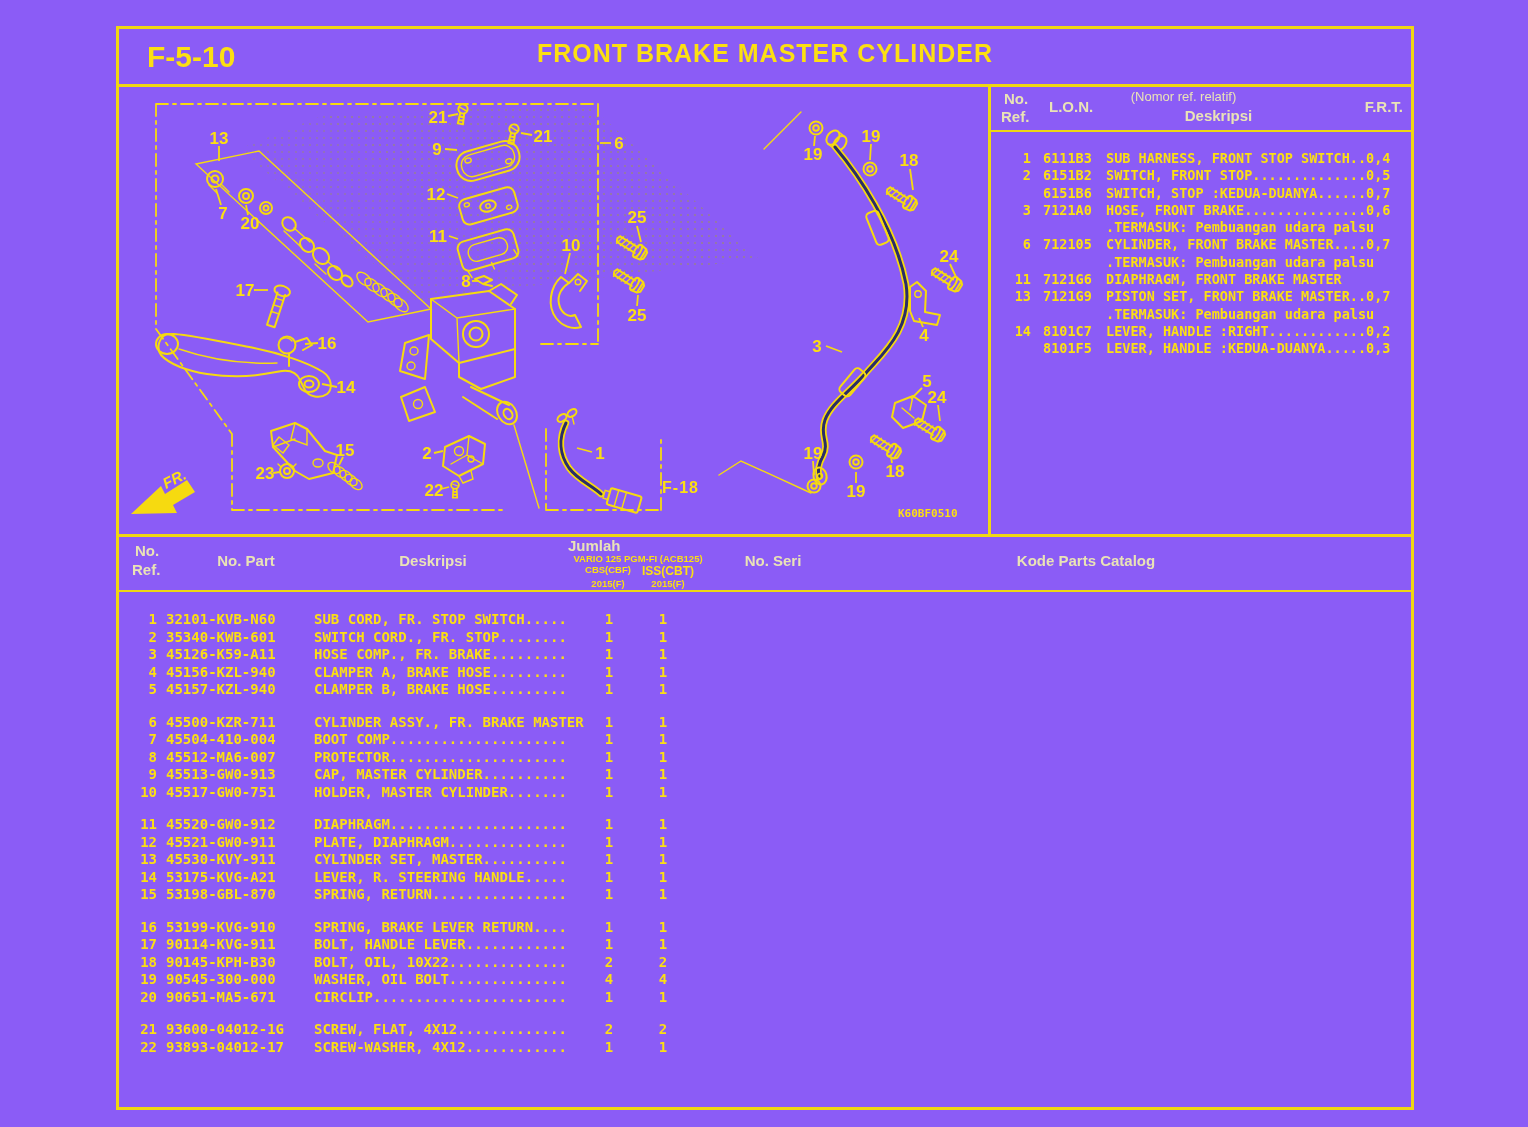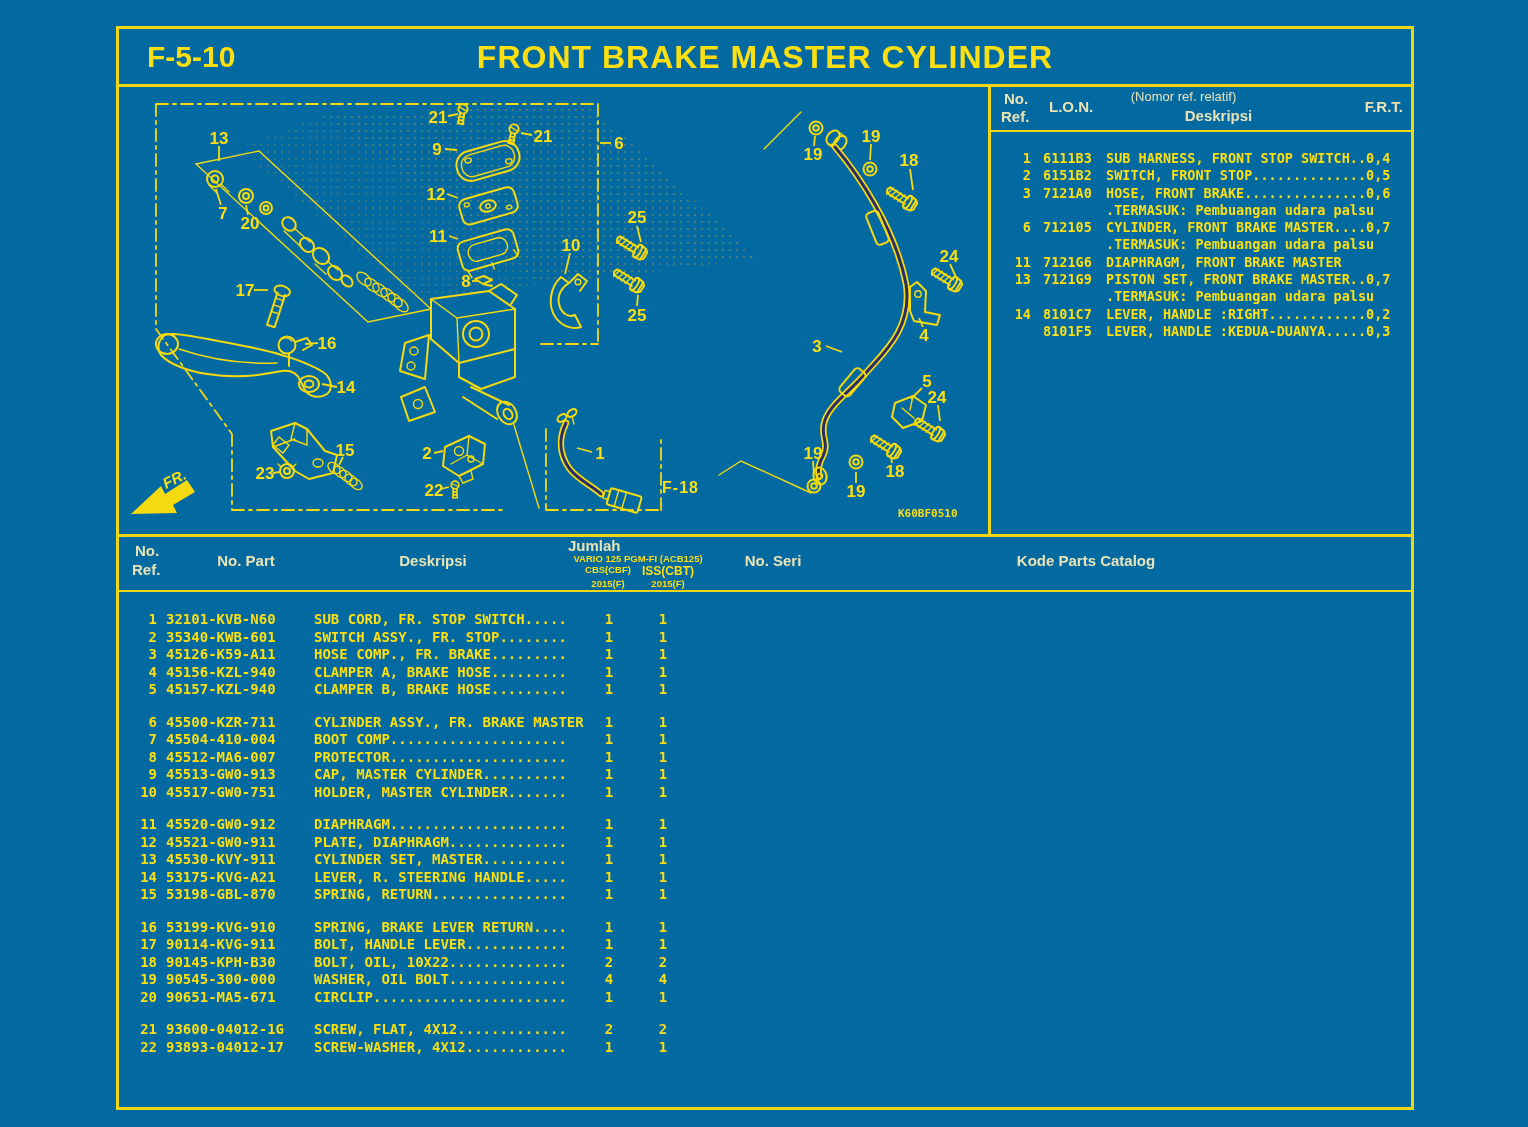--- a/index.html
+++ b/index.html
@@ -1,25 +1,25 @@
 <!DOCTYPE html>
 <html><head>
 <meta charset="utf-8">
 <style>
   html,body{margin:0;padding:0;background:#232552;}
-  .screen{position:relative;width:1528px;height:1127px;background:#0369a1;
+  .screen{position:relative;width:1528px;height:1127px;background:#8b5cf6;
           font-family:"Liberation Sans",sans-serif;overflow:hidden;}
   .frame{position:absolute;left:116px;top:26px;width:1298px;height:1084px;
          border:3px solid #efd713;box-sizing:border-box;}
   
   .titlebar{position:absolute;left:0;top:0;width:100%;height:58px;
             border-bottom:3px solid #efd713;box-sizing:border-box;}
   .pagecode{position:absolute;left:28px;top:11px;font-size:30px;font-weight:bold;color:#fcdf12;}
   .pagetitle{position:absolute;left:0;right:0;top:10px;text-align:center;
-             font-size:32px;font-weight:bold;color:#fcdf12;letter-spacing:1px;}
+             font-size:25px;font-weight:bold;color:#fcdf12;letter-spacing:1px;}
   
   .lon{position:absolute;left:869px;top:58px;width:423px;height:447px;
        border-left:3px solid #efd713;box-sizing:border-box;}
   .lon-head{position:relative;height:43px;border-bottom:2px solid #efd713;
             color:#eae3b6;font-size:15px;font-weight:bold;}
   .lh-no{position:absolute;left:13px;top:3px;}
   .lh-ref{position:absolute;left:10px;top:21px;}
   .lh-lon{position:absolute;left:58px;top:11px;}
   .lh-note{position:absolute;left:100px;top:2px;width:185px;text-align:center;font-size:13px;font-weight:normal;}
   .lh-desk{position:absolute;left:140px;top:20px;width:175px;text-align:center;}
@@ -360,20 +360,21 @@
         <span class="lh-no">No.</span>
         <span class="lh-ref">Ref.</span>
         <span class="lh-lon">L.O.N.</span>
         <span class="lh-note">(Nomor ref. relatif)</span>
         <span class="lh-desk">Deskripsi</span>
         <span class="lh-frt">F.R.T.</span>
       </div>
       <div class="lon-rows" id="lon-rows">
           <div class="lrow"><span class="l-ref">1</span><span class="l-lon">6111B3</span><span class="l-desc">SUB HARNESS, FRONT STOP SWITCH..0,4</span></div>
           <div class="lrow"><span class="l-ref">2</span><span class="l-lon">6151B2</span><span class="l-desc">SWITCH, FRONT STOP..............0,5</span></div>
+          <div class="lrow"><span class="l-ref"></span><span class="l-lon">6151B6</span><span class="l-desc">SWITCH, STOP :KEDUA-DUANYA......0,7</span></div>
           <div class="lrow"><span class="l-ref">3</span><span class="l-lon">7121A0</span><span class="l-desc">HOSE, FRONT BRAKE...............0,6</span></div>
           <div class="lrow"><span class="l-ref"></span><span class="l-lon"></span><span class="l-desc">.TERMASUK: Pembuangan udara palsu</span></div>
           <div class="lrow"><span class="l-ref">6</span><span class="l-lon">712105</span><span class="l-desc">CYLINDER, FRONT BRAKE MASTER....0,7</span></div>
           <div class="lrow"><span class="l-ref"></span><span class="l-lon"></span><span class="l-desc">.TERMASUK: Pembuangan udara palsu</span></div>
           <div class="lrow"><span class="l-ref">11</span><span class="l-lon">7121G6</span><span class="l-desc">DIAPHRAGM, FRONT BRAKE MASTER</span></div>
           <div class="lrow"><span class="l-ref">13</span><span class="l-lon">7121G9</span><span class="l-desc">PISTON SET, FRONT BRAKE MASTER..0,7</span></div>
           <div class="lrow"><span class="l-ref"></span><span class="l-lon"></span><span class="l-desc">.TERMASUK: Pembuangan udara palsu</span></div>
           <div class="lrow"><span class="l-ref">14</span><span class="l-lon">8101C7</span><span class="l-desc">LEVER, HANDLE :RIGHT............0,2</span></div>
           <div class="lrow"><span class="l-ref"></span><span class="l-lon">8101F5</span><span class="l-desc">LEVER, HANDLE :KEDUA-DUANYA.....0,3</span></div>
         </div>
@@ -390,21 +391,21 @@
       <span class="pb-v2">ISS(CBT)</span>
       <span class="pb-y1">2015(F)</span>
       <span class="pb-y2">2015(F)</span>
       <span class="pb-seri">No. Seri</span>
       <span class="pb-kode">Kode Parts Catalog</span>
     </div>
 
     <div class="parts" id="parts-rows">
         <div class="pgroup">
           <div class="prow"><span class="p-ref">1</span><span class="p-part">32101-KVB-N60</span><span class="p-desc">SUB CORD, FR. STOP SWITCH.....</span><span class="p-q1">1</span><span class="p-q2">1</span></div>
-          <div class="prow"><span class="p-ref">2</span><span class="p-part">35340-KWB-601</span><span class="p-desc">SWITCH ASSY., FR. STOP........</span><span class="p-q1">1</span><span class="p-q2">1</span></div>
+          <div class="prow"><span class="p-ref">2</span><span class="p-part">35340-KWB-601</span><span class="p-desc">SWITCH CORD., FR. STOP........</span><span class="p-q1">1</span><span class="p-q2">1</span></div>
           <div class="prow"><span class="p-ref">3</span><span class="p-part">45126-K59-A11</span><span class="p-desc">HOSE COMP., FR. BRAKE.........</span><span class="p-q1">1</span><span class="p-q2">1</span></div>
           <div class="prow"><span class="p-ref">4</span><span class="p-part">45156-KZL-940</span><span class="p-desc">CLAMPER A, BRAKE HOSE.........</span><span class="p-q1">1</span><span class="p-q2">1</span></div>
           <div class="prow"><span class="p-ref">5</span><span class="p-part">45157-KZL-940</span><span class="p-desc">CLAMPER B, BRAKE HOSE.........</span><span class="p-q1">1</span><span class="p-q2">1</span></div>
         </div>
         <div class="pgroup">
           <div class="prow"><span class="p-ref">6</span><span class="p-part">45500-KZR-711</span><span class="p-desc">CYLINDER ASSY., FR. BRAKE MASTER</span><span class="p-q1">1</span><span class="p-q2">1</span></div>
           <div class="prow"><span class="p-ref">7</span><span class="p-part">45504-410-004</span><span class="p-desc">BOOT COMP.....................</span><span class="p-q1">1</span><span class="p-q2">1</span></div>
           <div class="prow"><span class="p-ref">8</span><span class="p-part">45512-MA6-007</span><span class="p-desc">PROTECTOR.....................</span><span class="p-q1">1</span><span class="p-q2">1</span></div>
           <div class="prow"><span class="p-ref">9</span><span class="p-part">45513-GW0-913</span><span class="p-desc">CAP, MASTER CYLINDER..........</span><span class="p-q1">1</span><span class="p-q2">1</span></div>
           <div class="prow"><span class="p-ref">10</span><span class="p-part">45517-GW0-751</span><span class="p-desc">HOLDER, MASTER CYLINDER.......</span><span class="p-q1">1</span><span class="p-q2">1</span></div>

